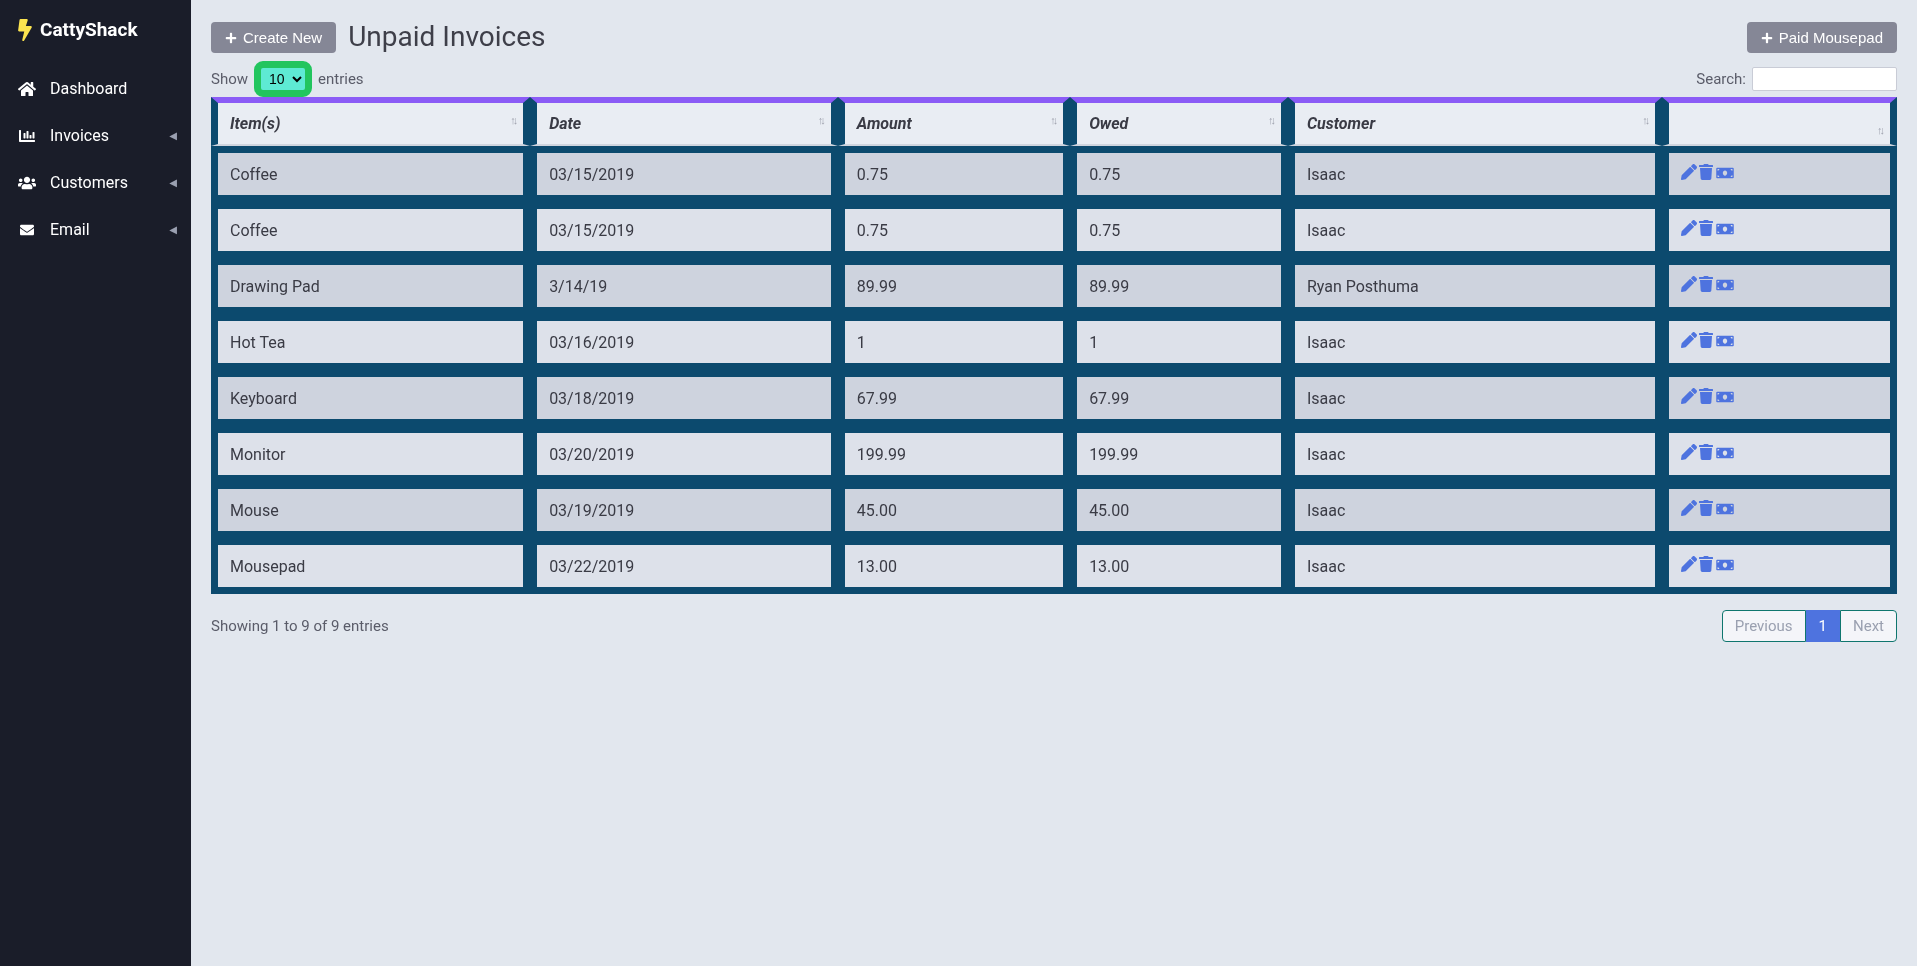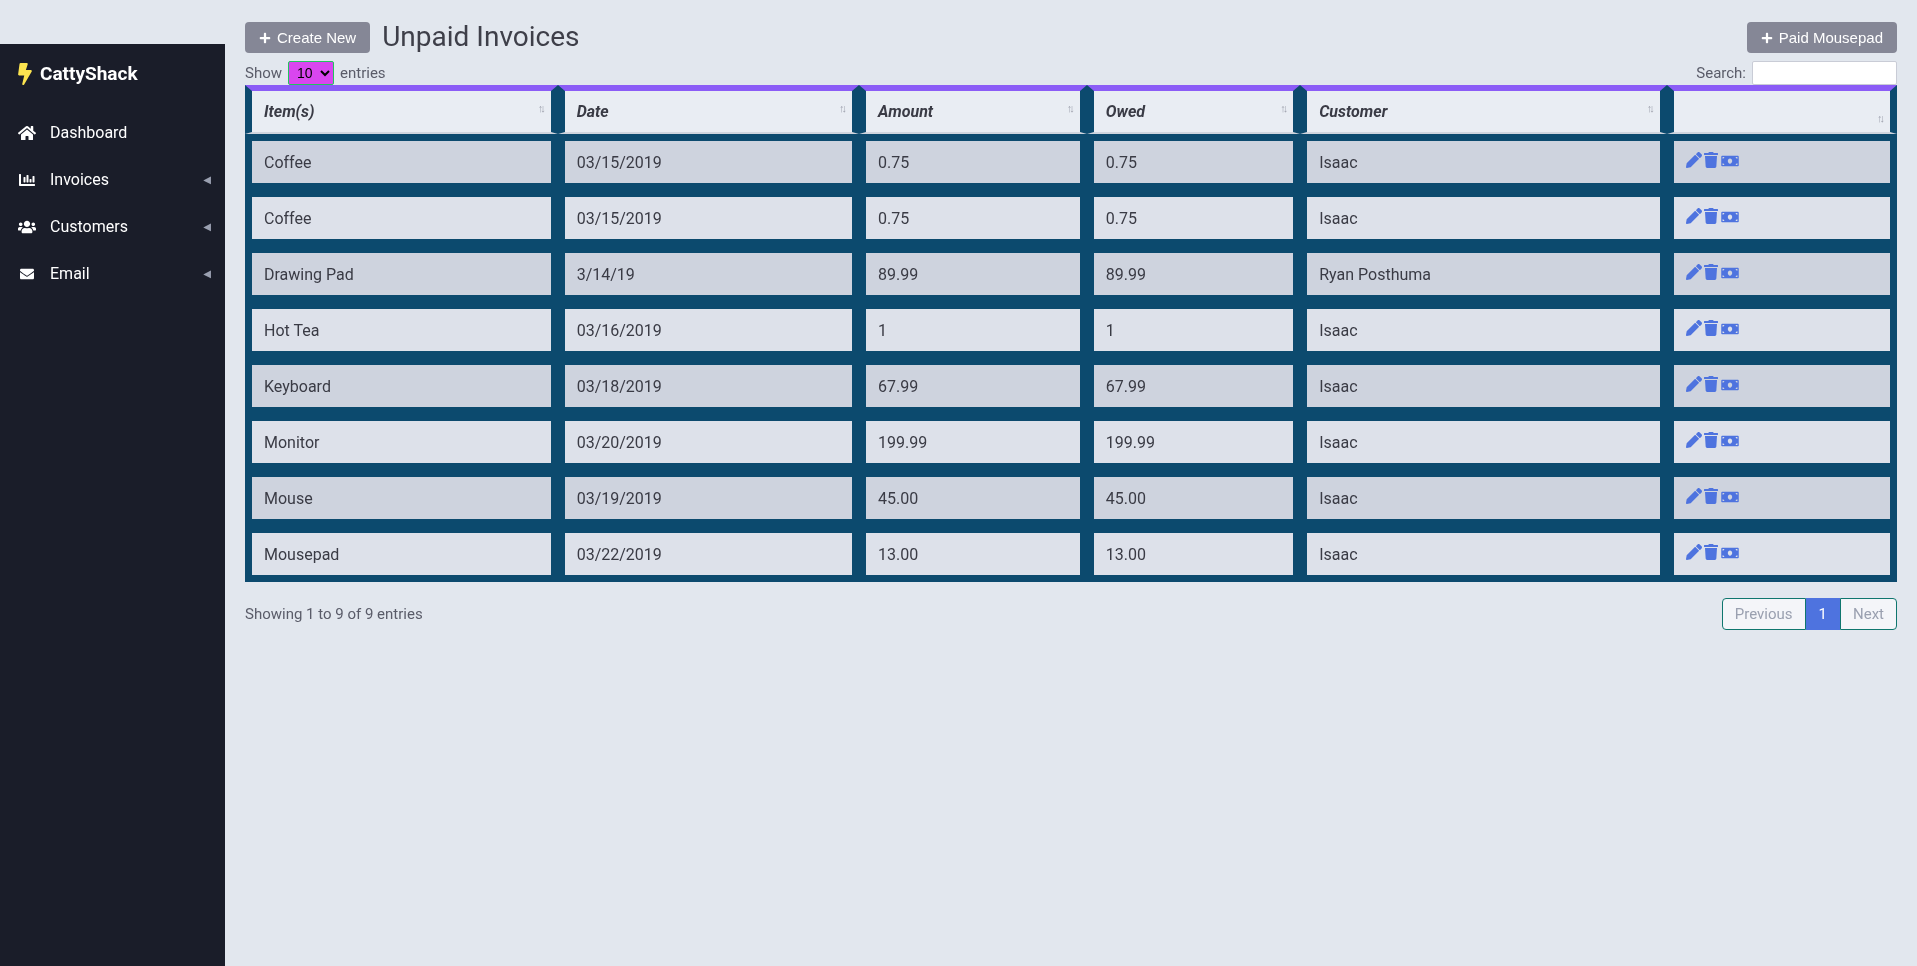--- a/index.html
+++ b/index.html
@@ -4,25 +4,24 @@
 <style>
 * { box-sizing: border-box; margin: 0; padding: 0; }
 body {
   font-family: -apple-system, BlinkMacSystemFont, "Segoe UI", Roboto, "Helvetica Neue", Arial, sans-serif;
   background: #e2e7ee;
   color: #3a3b45;
   font-size: 16px;
 }
 .app { display: flex; min-height: 100vh; }
 .sidebar {
-  width: 225px;
+  width: 191px;
   background: #1a1d29;
   color: #fff;
   flex-shrink: 0;
-  margin-top: 44px;
 }
 .brand {
   display: flex;
   align-items: center;
   padding: 18px 16px;
   font-size: 19px;
   font-weight: 700;
   gap: 6px;
 }
 .brand-icon { color: #fce44f; font-size: 20px; }
@@ -69,23 +68,23 @@
   align-items: center;
   justify-content: space-between;
   margin-top: 4px;
   margin-bottom: 0;
   font-size: 15px;
   color: #5a5c69;
 }
 .show-entries { display:flex; align-items:center; gap:6px;}
 .show-entries select {
   padding: 2px 4px;
-  border: 1px solid #22c55e;
-  border-radius: 2px;
-  background: #d946ef;
+  border: 7px solid #22c55e;
+  border-radius: 9px;
+  background: #5eead4;
   font-size: 14px;
 }
 .search-box { display:flex; align-items:center; gap:6px;}
 .search-box input {
   border: 1px solid #c9ccd6;
   background: #fff;
   padding: 3px 6px;
   font-size: 14px;
   width: 145px;
   border-radius: 2px;

